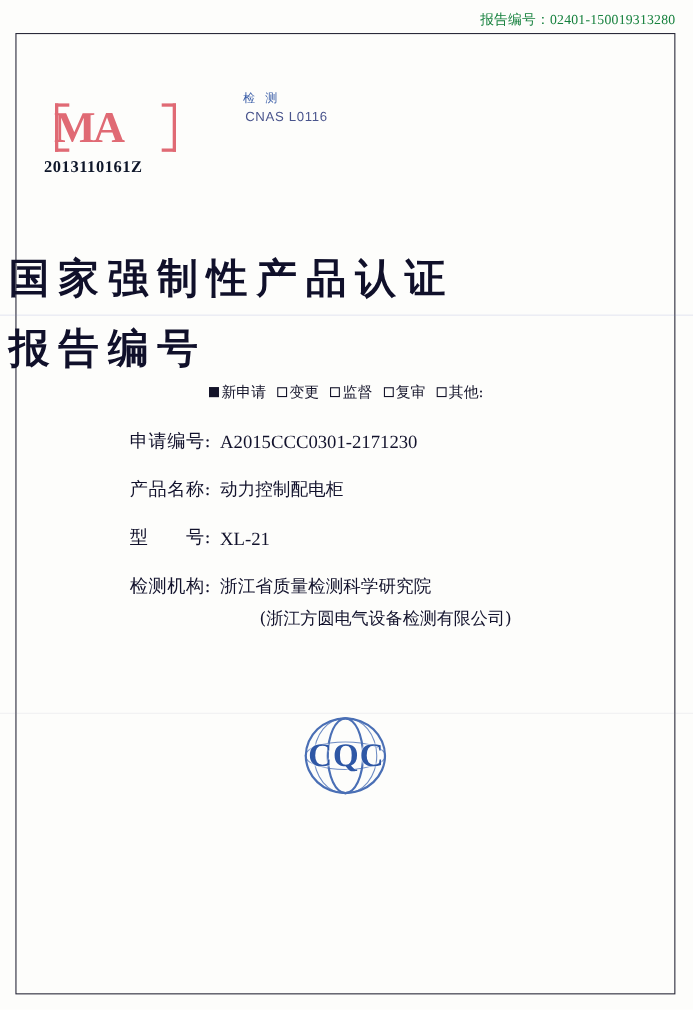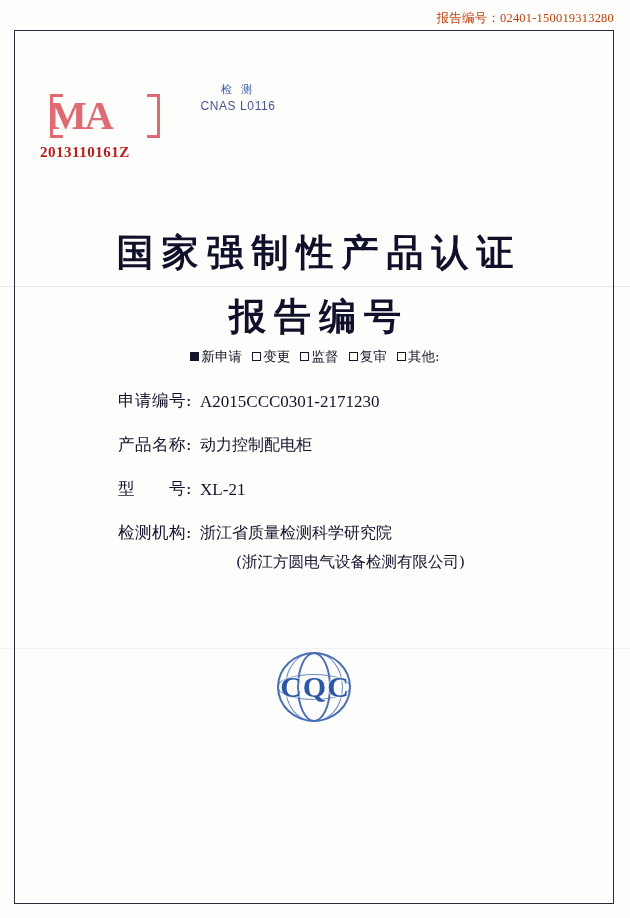--- a/index.html
+++ b/index.html
@@ -35,21 +35,21 @@
     box-sizing: border-box;
   }
 
   
   .report-no {
     position: absolute;
     right: 16px;
     top: 10px;
     font-size: 12.5px;
     letter-spacing: 0.2px;
-    color: #c2410c;
+    color: #15803d;
     white-space: nowrap;
     font-family: "Liberation Serif", serif;
   }
 
   
   .scan-line {
     position: absolute;
     left: 0;
     top: 286px;
     width: 630px;
@@ -96,21 +96,21 @@
     height: 44px;
     border: 3px solid #e06a74;
     box-sizing: border-box;
   }
   .cma-bracket-l { left: 1px; border-right: none; }
   .cma-bracket-r { right: 1px; border-left: none; }
   .cma-code {
     font-family: "Liberation Serif", serif;
     font-size: 15px;
     font-weight: bold;
-    color: #b91c1c;
+    color: #0f172a;
     letter-spacing: 0.5px;
     margin-top: 4px;
   }
 
   
   .cnas-block {
     position: absolute;
     left: 178px;
     top: 84px;
     width: 120px;
@@ -158,28 +158,28 @@
     color: #3b5ea8;
     letter-spacing: 3px;
     margin-top: -2px;
   }
   .cnas-id {
     font-family: "Liberation Sans", sans-serif;
     font-size: 12px;
     color: #49548c;
     letter-spacing: 0.6px;
     margin-top: 2px;
+    text-align: right;
   }
 
   
   .title1, .title2 {
     position: absolute;
     left: 0;
     width: 630px;
-    text-align: center;
     font-family: "DejaVu Serif", serif;
     font-weight: bold;
     color: #10102a;
   }
   .title1 {
     top: 228px;
     font-size: 37px;
     letter-spacing: 8px;
     text-indent: 8px;
   }

